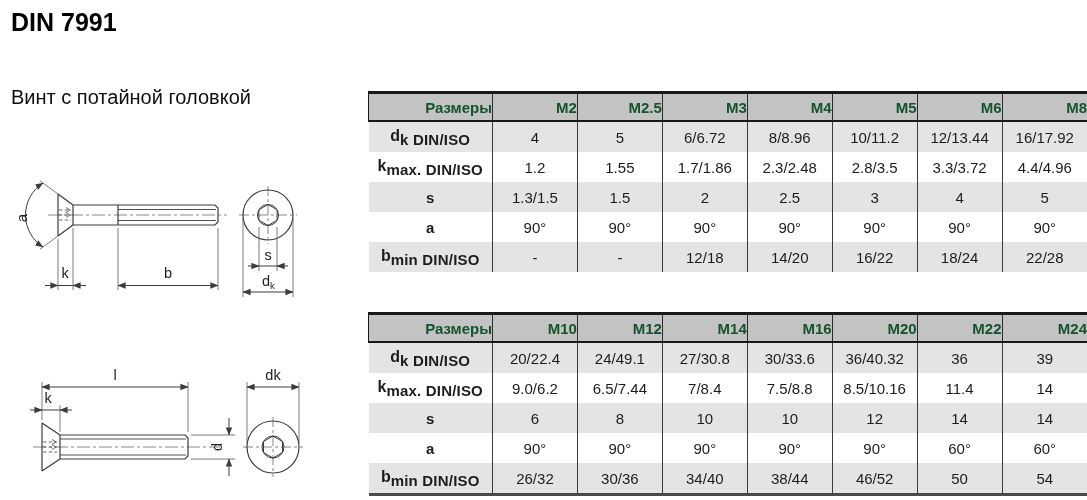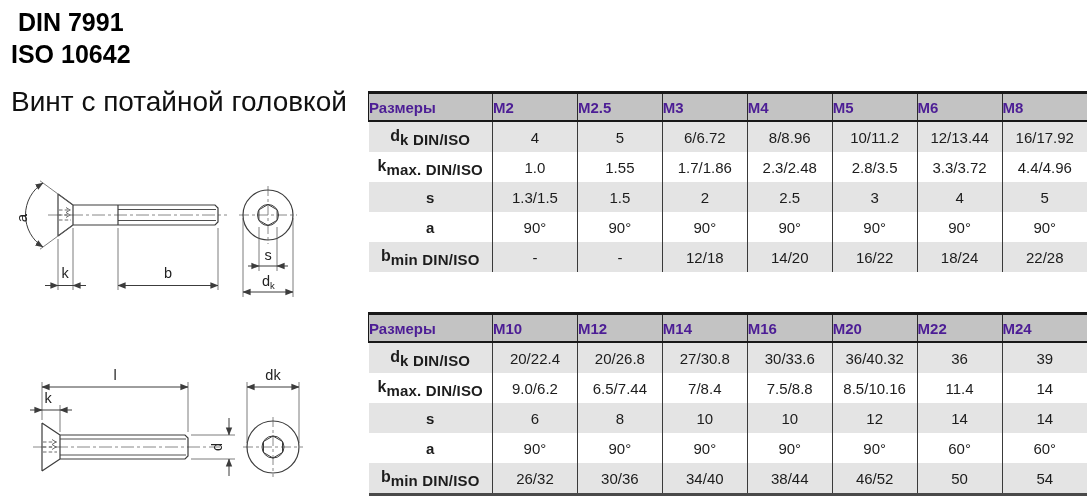--- a/index.html
+++ b/index.html
@@ -2,31 +2,31 @@
 <html style="--header-bg: #c3c3c3; --row-alt: #e4e4e4; --row-bg: #ffffff;"><head>
 <meta charset="utf-8">
 <style>
   html,body{margin:0;padding:0;}
   body{
     width:1087px;height:500px;background:#ffffff;position:relative;
     font-family:"Liberation Sans",sans-serif;overflow:hidden;color:#1b1b1b;
   }
   .title-block{position:absolute;left:11px;top:6px;text-align:center;}
   .std-line{font-weight:bold;font-size:25px;line-height:32px;color:#000;}
-  .subtitle{position:absolute;left:11px;top:86px;font-size:28px;color:#101010;}
+  .subtitle{position:absolute;left:11px;top:86px;font-size:20px;color:#101010;}
 
   .tablewrap{position:absolute;left:368px;width:719px;}
   #table1{top:91px;}
   #table2{top:312px;}
 
   table.spec{border-collapse:collapse;width:719px;table-layout:fixed;}
   col.label-col{width:124px;}
   table.spec th{
     height:26px;background:var(--header-bg,#c3c3c3);
-    font-size:15px;font-weight:bold;color:#4c1d95;text-align:left;
+    font-size:15px;font-weight:bold;color:#14532d;text-align:right;
     border-top:3px solid #181818;border-bottom:2px solid #181818;
     border-left:1px solid #2b2b2b;padding:0;
   }
   table.spec th:first-child{border-left:1px solid #181818;}
   table.spec td{
     height:30px;font-size:15px;color:#1c1c1c;text-align:center;
     border-left:1px solid #3a3a3a;padding:0;
   }
   table.spec td:first-child{border-left:none;}
   table.spec tbody tr:nth-child(odd) td{background:var(--row-alt,#e4e4e4);}
@@ -39,21 +39,20 @@
 
   svg text{font-family:"Liberation Sans",sans-serif;fill:#222;}
   #drawing-top{position:absolute;left:15px;top:158px;}
   #drawing-bottom{position:absolute;left:15px;top:358px;}
 </style>
 </head>
 <body>
 
 <div class="title-block">
   <div class="std-line">DIN 7991</div>
-  <div class="std-line">ISO 10642</div>
 </div>
 <div class="subtitle">Винт с потайной головкой</div>
 
 <svg id="drawing-top" width="345" height="145" viewBox="0 0 345 145">
   <defs>
     <marker id="arrT" viewBox="0 0 10 10" refX="9.5" refY="5" markerWidth="8" markerHeight="8" orient="auto-start-reverse">
       <path d="M0,1 L10,5 L0,9 z" fill="#3c3c3c"></path>
     </marker>
   </defs>
 
@@ -188,21 +187,21 @@
           <td>4</td>
           <td>5</td>
           <td>6/6.72</td>
           <td>8/8.96</td>
           <td>10/11.2</td>
           <td>12/13.44</td>
           <td>16/17.92</td>
         </tr>
         <tr>
           <td class="lbl"><span class="lbl-main">k</span><sub>max. DIN/ISO</sub></td>
-          <td>1.0</td>
+          <td>1.2</td>
           <td>1.55</td>
           <td>1.7/1.86</td>
           <td>2.3/2.48</td>
           <td>2.8/3.5</td>
           <td>3.3/3.72</td>
           <td>4.4/4.96</td>
         </tr>
         <tr>
           <td class="lbl"><span class="lbl-main plain">s</span></td>
           <td>1.3/1.5</td>
@@ -257,21 +256,21 @@
           <th>M16</th>
           <th>M20</th>
           <th>M22</th>
           <th>M24</th>
         </tr>
       </thead>
       <tbody>
         <tr>
           <td class="lbl"><span class="lbl-main">d</span><sub>k DIN/ISO</sub></td>
           <td>20/22.4</td>
-          <td>20/26.8</td>
+          <td>24/49.1</td>
           <td>27/30.8</td>
           <td>30/33.6</td>
           <td>36/40.32</td>
           <td>36</td>
           <td>39</td>
         </tr>
         <tr>
           <td class="lbl"><span class="lbl-main">k</span><sub>max. DIN/ISO</sub></td>
           <td>9.0/6.2</td>
           <td>6.5/7.44</td>

